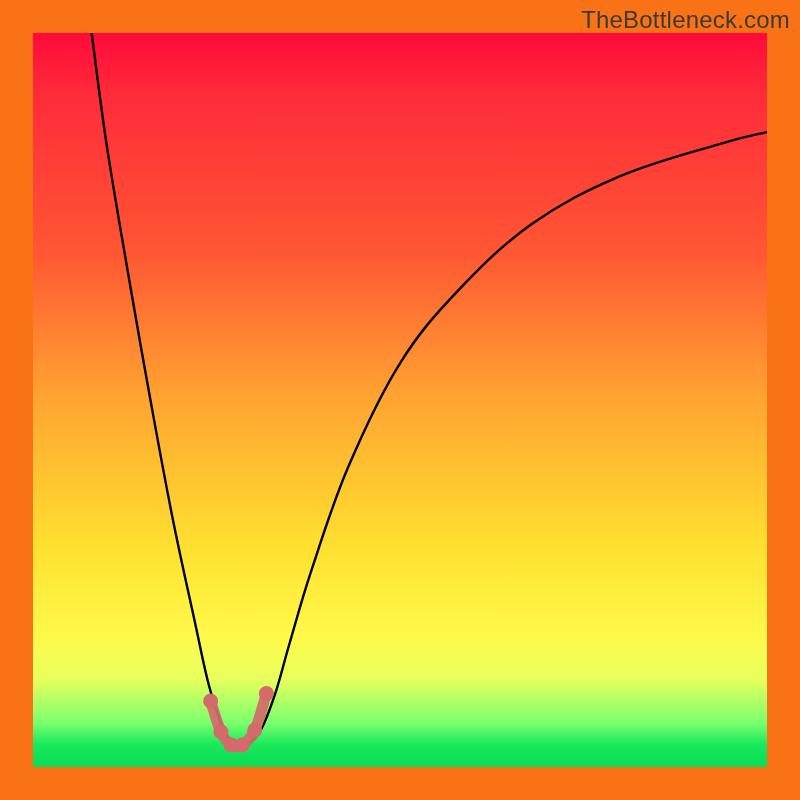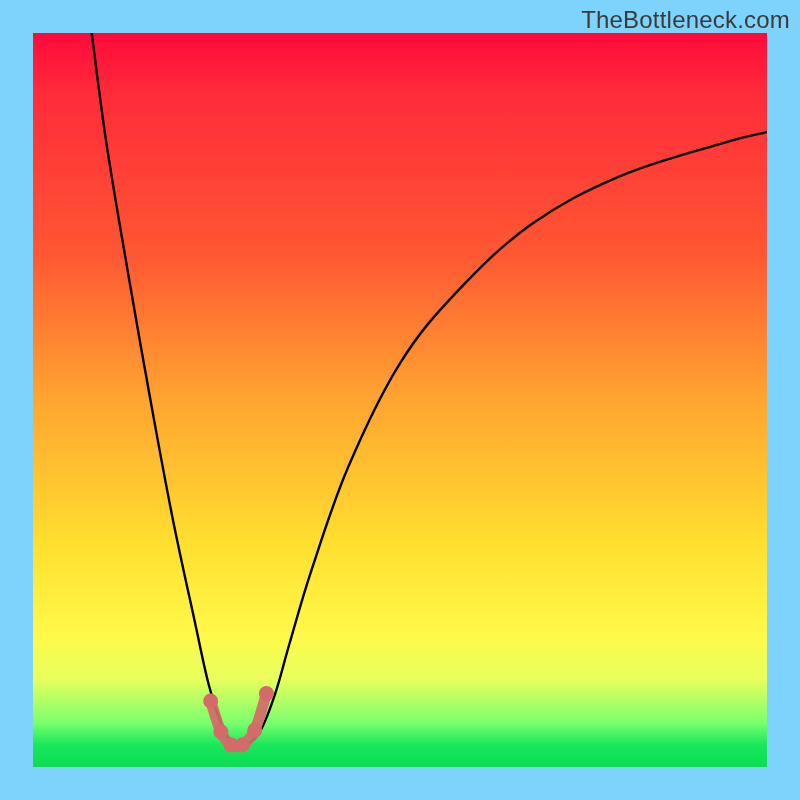--- a/index.html
+++ b/index.html
@@ -8,21 +8,21 @@
     width: 800px;
     height: 800px;
     overflow: hidden;
     background: #000;
     font-family: Arial, Helvetica, sans-serif;
   }
   .frame {
     position: relative;
     width: 800px;
     height: 800px;
-    background: #7dd3fc;
+    background: #f97316;
   }
   .plot-area {
     position: absolute;
     left: 33px;
     top: 33px;
     width: 734px;
     height: 734px;
     
     background: linear-gradient(
       to bottom,

